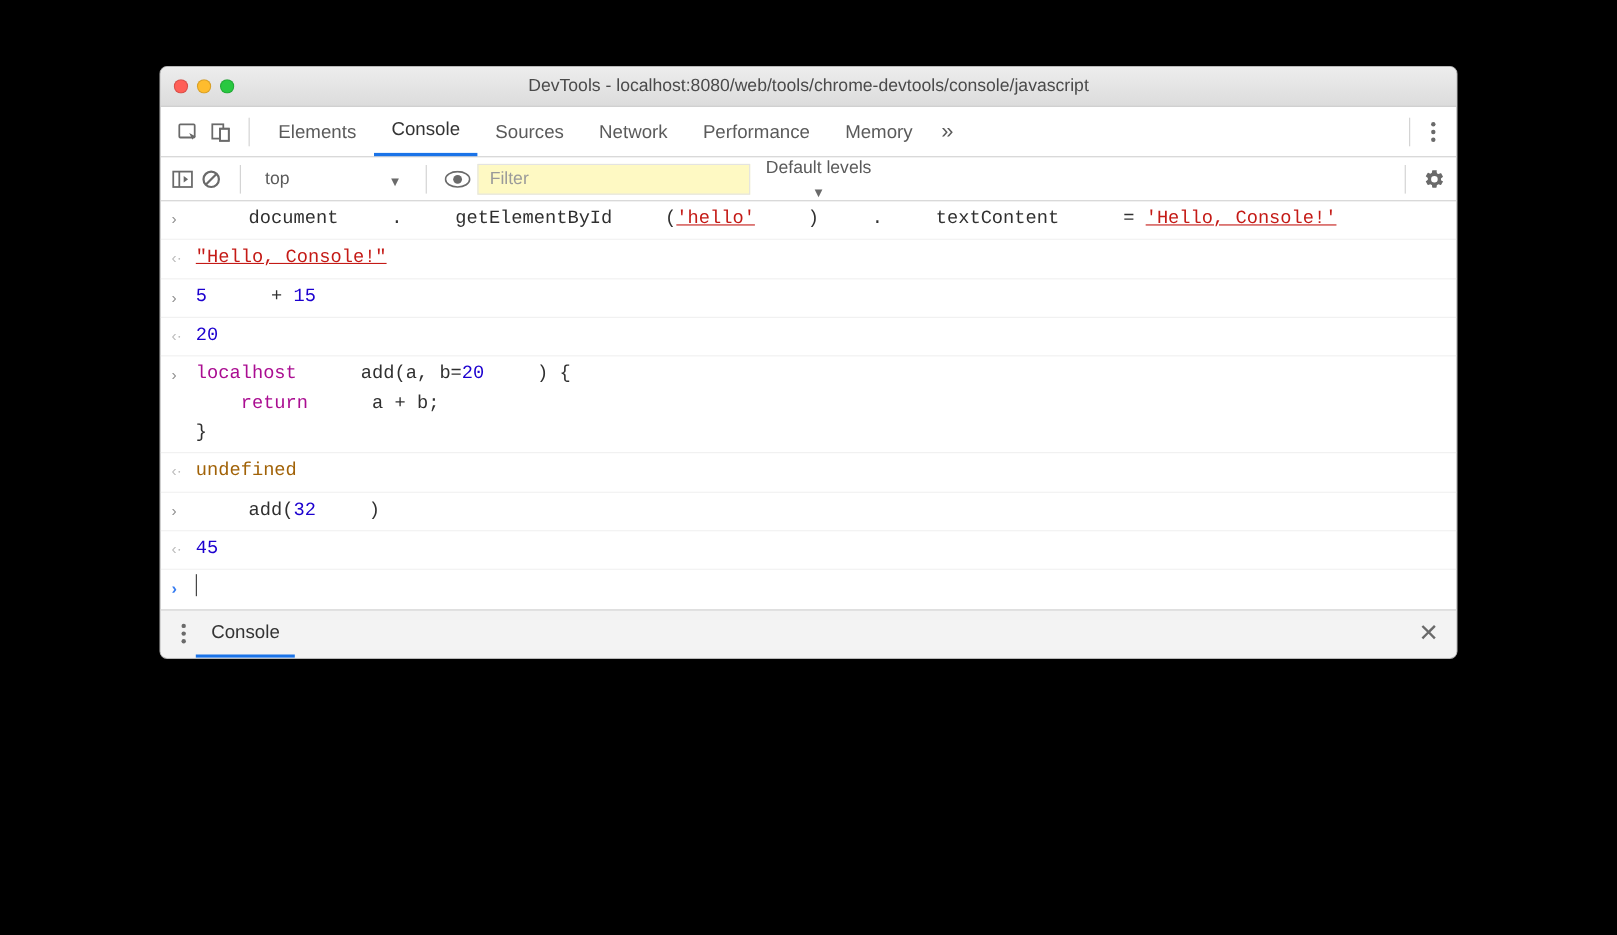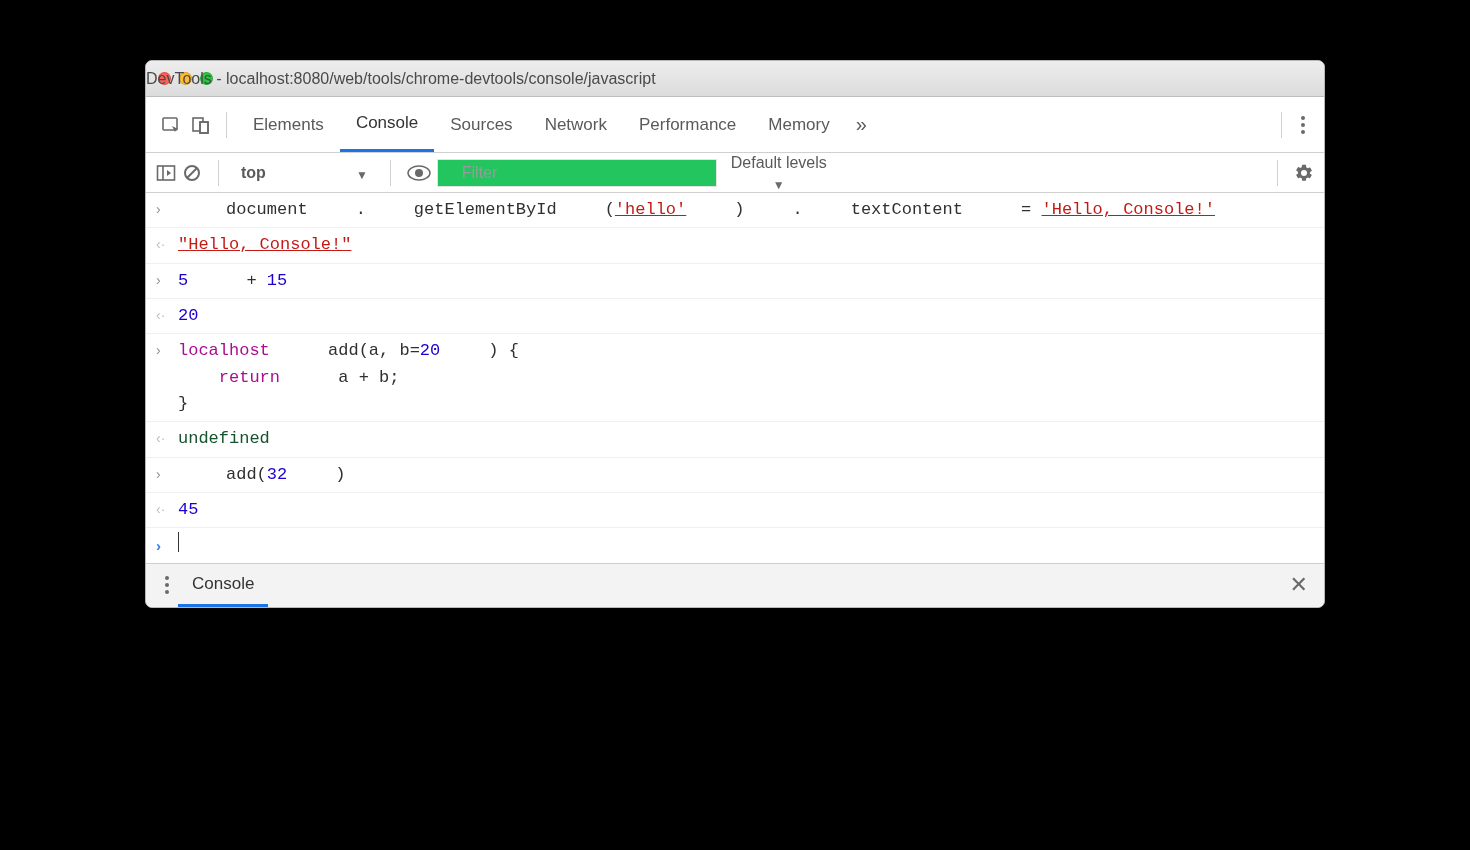--- a/index.html
+++ b/index.html
@@ -31,27 +31,27 @@
     position: relative;
   }
   .traffic { display: flex; gap: 8px; }
   .traffic .dot { width: 13px; height: 13px; border-radius: 50%; border: 0.5px solid rgba(0,0,0,0.15); }
   .dot.red { background: #ff5f57; }
   .dot.yellow { background: #febc2e; }
   .dot.green { background: #28c840; }
   .title {
     position: absolute;
     left: 0; right: 0;
-    text-align: left;
+    text-align: center;
     font-size: 16px;
     color: #4a4a4a;
     pointer-events: none;
   }
   .tabbar {
-    height: 56px;
+    height: 46px;
     display: flex;
     align-items: center;
     border-bottom: 1px solid #d0d0d0;
     padding: 0 10px;
     font-size: 17px;
     color: #5a5a5a;
   }
   .tabbar .icon-btn {
     width: 30px; height: 30px;
     display: flex; align-items: center; justify-content: center;
@@ -70,30 +70,29 @@
     border-bottom: 1px solid #d0d0d0;
     padding: 0 10px;
     font-size: 16px;
     color: #5a5a5a;
     gap: 6px;
   }
   .toolbar .ctx {
     display: flex; align-items: flex-end; gap: 90px;
     border: none; background: none; font-size: 16px; color: #5a5a5a;
     padding: 2px 6px;
-    font-weight: bold;
   }
   .toolbar .ctx .tri { font-size: 12px; color: #6a6a6a; }
   .filter {
     border: 1px solid #e3e3e3;
-    background: #22c55e;
+    background: #fef9c3;
     height: 28px;
-    width: 280px;
+    width: 248px;
     font-size: 16px;
-    padding: 0 24px;
+    padding: 0 10px;
     color: #333;
   }
   .filter::placeholder { color: #9a9a9a; }
   .levels { display: flex; align-items: center; gap: 6px; padding: 0 8px; flex-direction: column; }
   .levels .tri { font-size: 12px; color: #6a6a6a; }
   .gear { margin-left: auto; }
   .console-body {
     font-family: Menlo, Consolas, "Courier New", monospace;
     font-size: 17px;
     line-height: 1.55;
@@ -116,21 +115,21 @@
     padding-top: 2px;
   }
   .gutter.in { color: #919191; }
   .gutter.out { color: #bdbdbd; }
   .gutter.prompt { color: #367cf1; font-weight: bold; font-size: 15px; }
   .content { white-space: pre; flex: 1; }
   .c-default { color: #303030; margin-left: 48px; }
   .c-string { color: #c41a16; text-decoration: underline; }
   .c-num { color: #1c00cf; }
   .c-kw { color: #aa0d91; }
-  .c-undef { color: #14532d; }
+  .c-undef { color: #a16207; }
   .cursor {
     display: inline-block;
     width: 1px; height: 20px;
     background: #333;
     vertical-align: -3px;
   }
   .drawer {
     height: 44px;
     border-top: 1.5px solid #cfcfcf;
     background: #f3f3f3;

